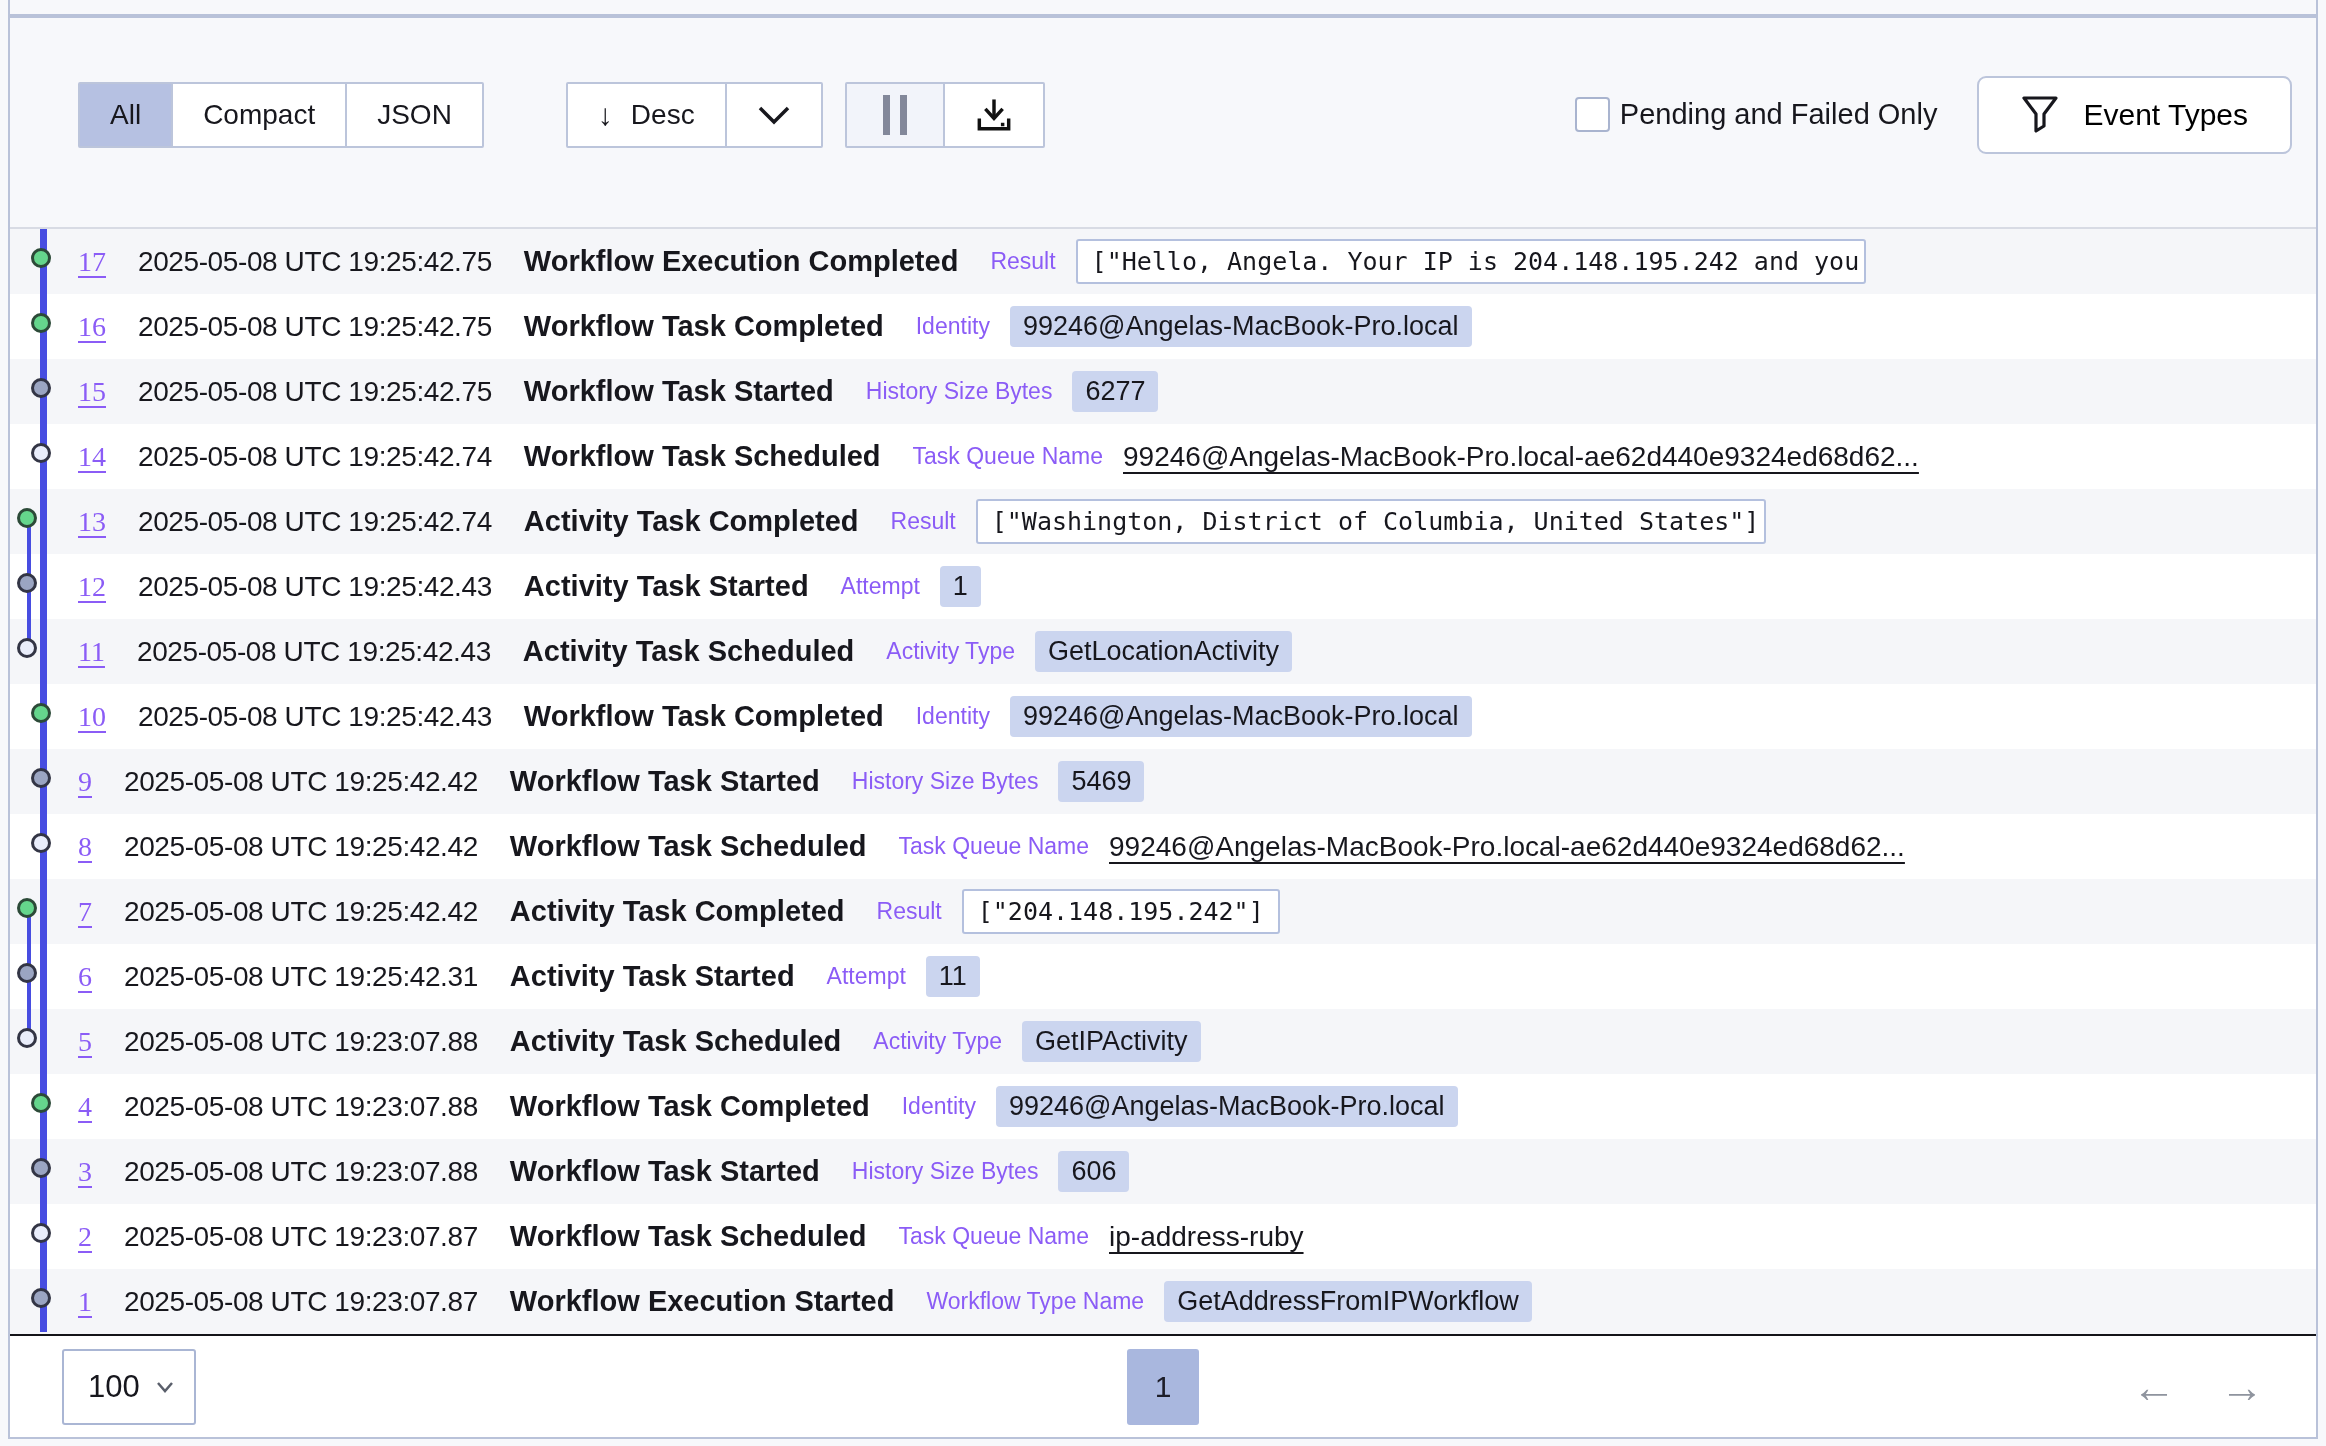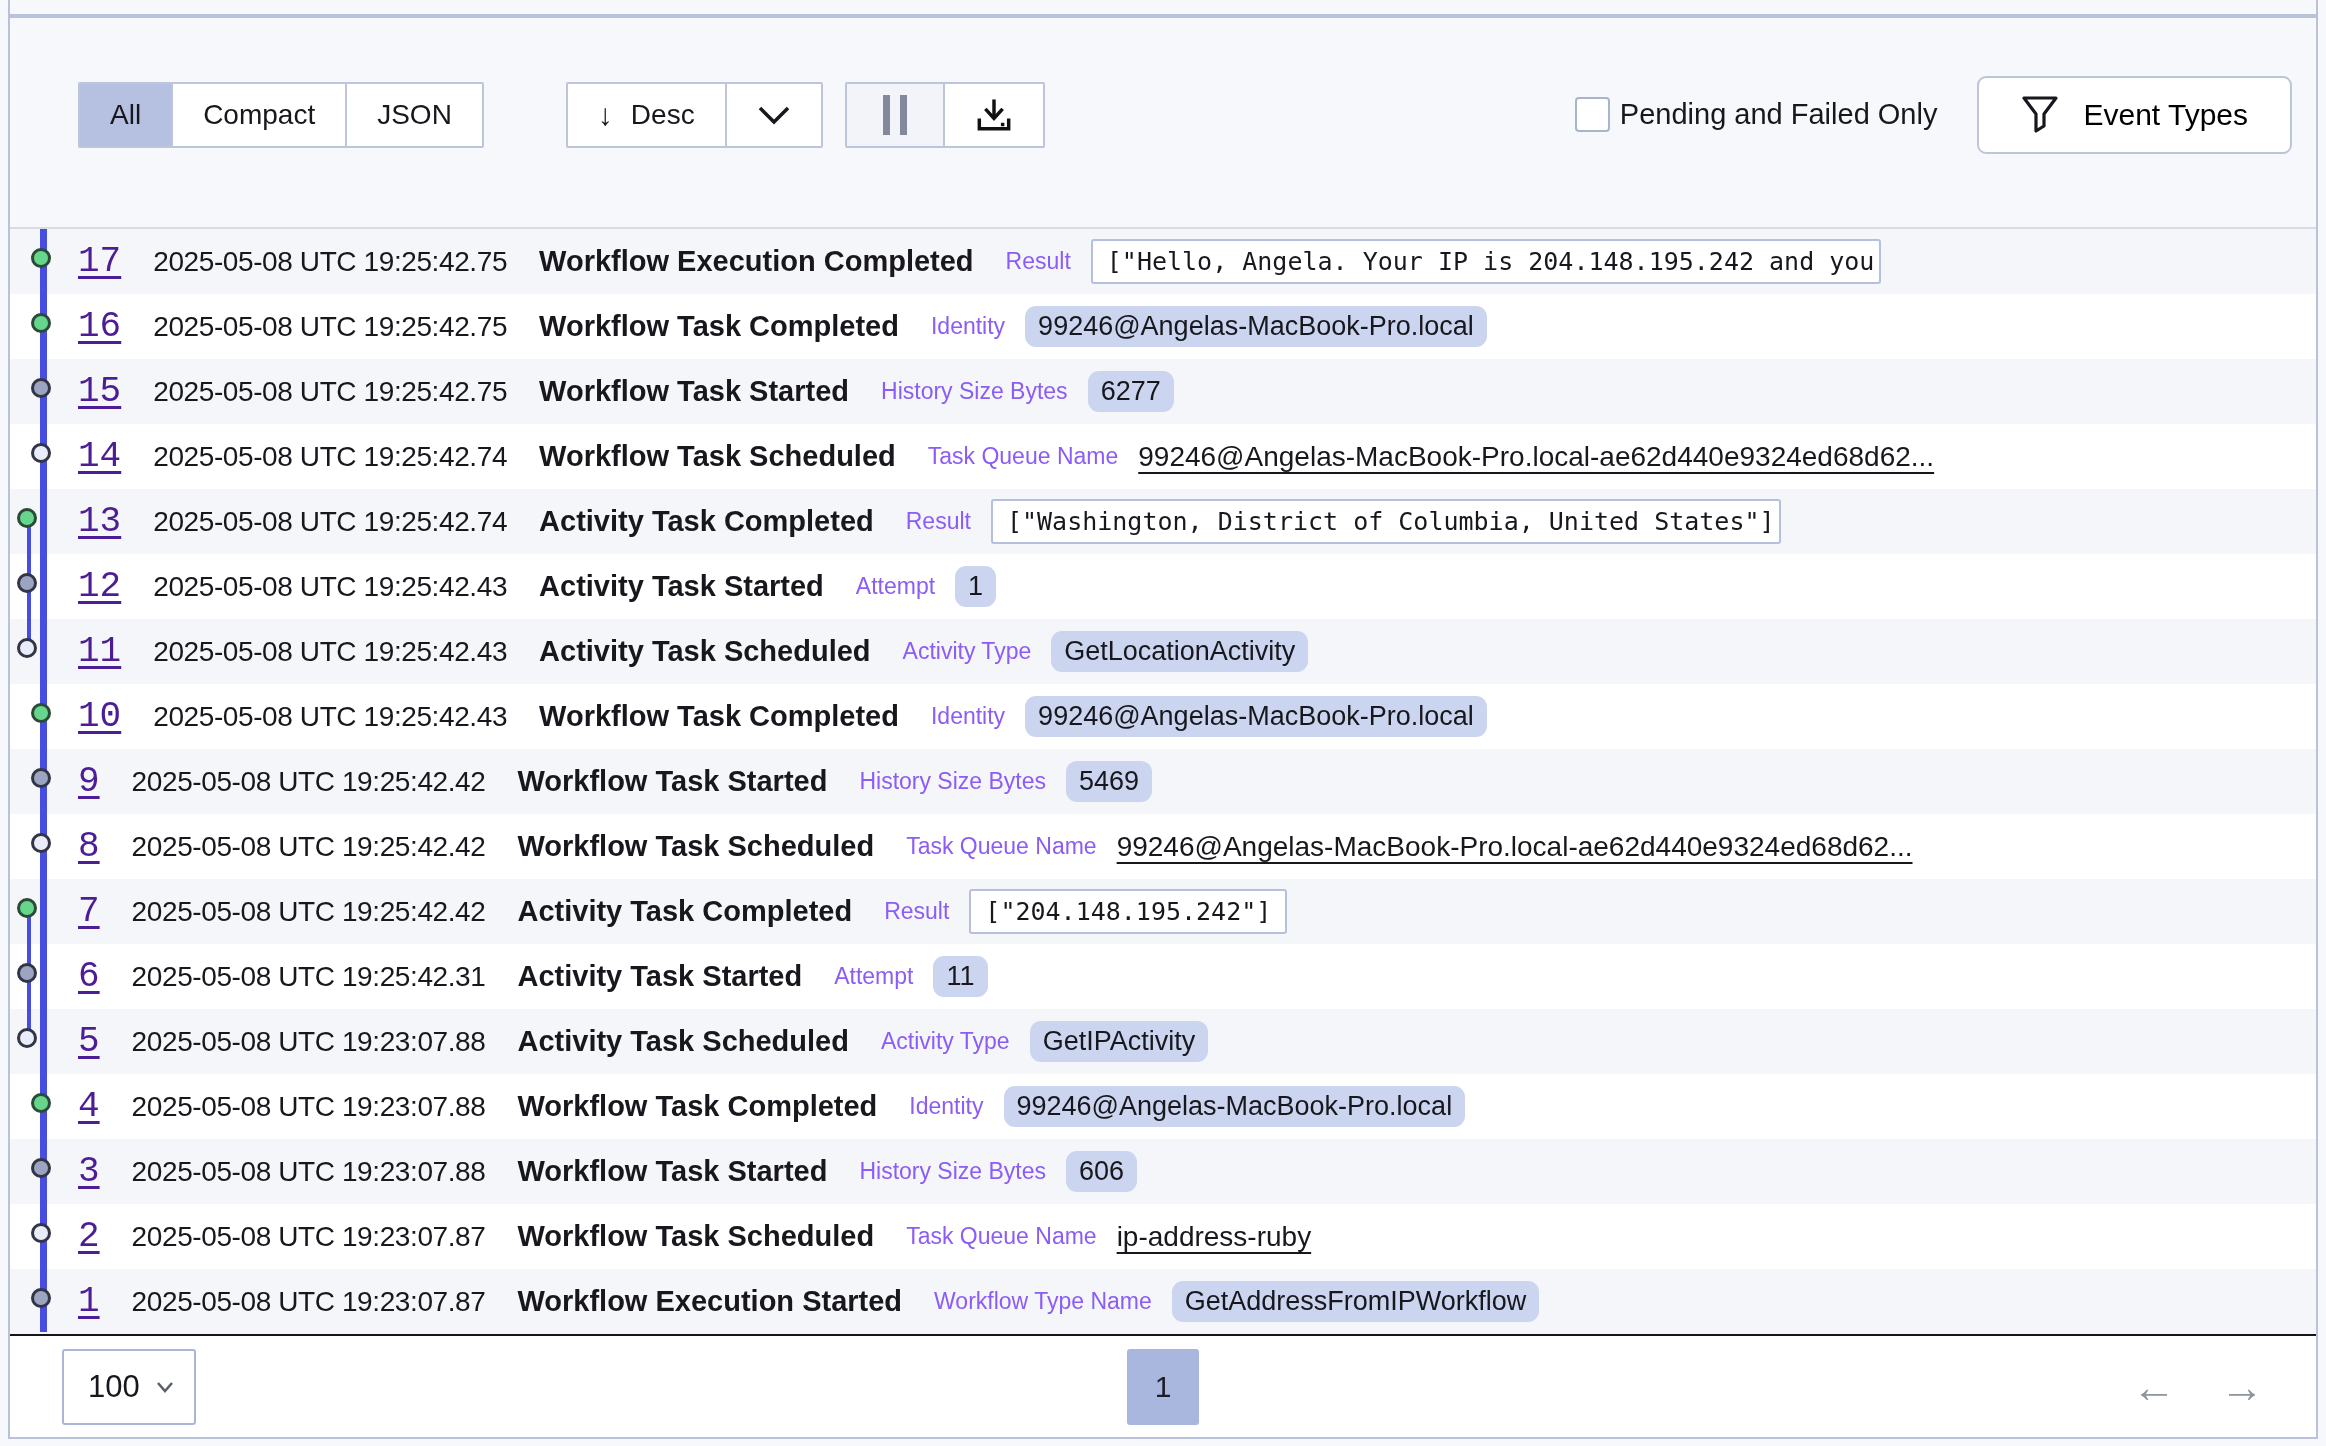--- a/index.html
+++ b/index.html
@@ -42,27 +42,27 @@
   .row.branch::before { content:""; position:absolute; left:17px; width:4px; background:#474de1; z-index:1; }
   .row.b-start::before { top:32px; bottom:0; }
   .row.b-mid::before   { top:0; bottom:0; }
   .row.b-end::before   { top:0; height:32px; }
   .dot { position:absolute; top:19px; width:20px; height:20px; border-radius:50%; border:3px solid #333545; z-index:2; }
   .dot.track-main { left:21px; }
   .dot.track-branch { left:7px; }
   .dot.completed { background:#65d68c; border-color:#2c4a38; }
   .dot.started   { background:#9ba5c2; }
   .dot.scheduled { background:#e9edfb; }
-  .num { font-family:Liberation Mono, monospace; font-size:36px; color:#4c1d95; text-decoration:underline; text-underline-offset:5px; }
+  .num { font-family:Liberation Serif, serif; font-size:28px; color:#8b5cf6; text-decoration:underline; text-underline-offset:5px; }
   .time { font-size:28px; letter-spacing:-0.4px; white-space:nowrap; }
   .ename { font-size:29px; font-weight:700; white-space:nowrap; }
   .attr { display:flex; align-items:center; column-gap:20px; }
   .alabel { font-size:23px; color:#8b5cf6; white-space:nowrap; }
   .aval { white-space:nowrap; }
-  .aval.badge { background:#cbd5ef; border-radius:11px; padding:5px 13px; font-size:27px; }
+  .aval.badge { background:#cbd5ef; border-radius:4px; padding:5px 13px; font-size:27px; }
   .aval.code { font-family:"DejaVu Sans Mono","Liberation Mono",monospace; font-size:25px; background:#fff;
                border:2px solid #b4c0de; border-radius:3px; padding:6px 14px; max-width:790px; overflow:hidden; }
   .aval.link { font-size:28px; text-decoration:underline; text-underline-offset:6px; }
 
   .black-line { height:4px; background:#141419; }
 
   
   .pager { position:relative; flex:1; display:flex; align-items:center; padding:0 52px; background:#fff;gap:28px; }
   .page-size { display:flex; align-items:center; gap:16px; border:2px solid #aab6d4; border-radius:3px; background:#fff;
                height:76px; padding:0 20px 0 24px; font-size:31px; cursor:pointer; }

